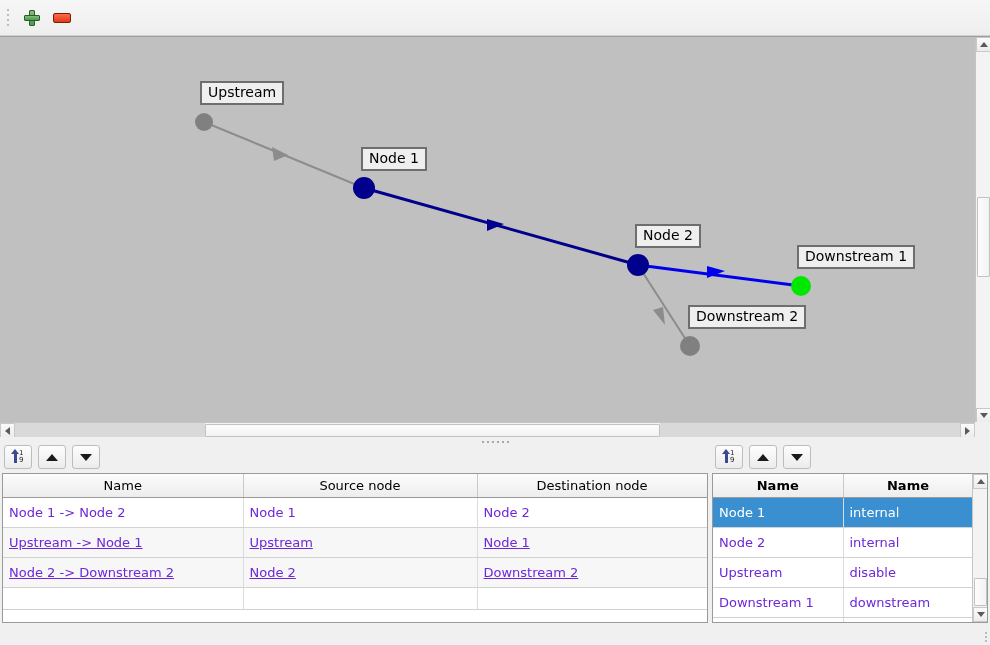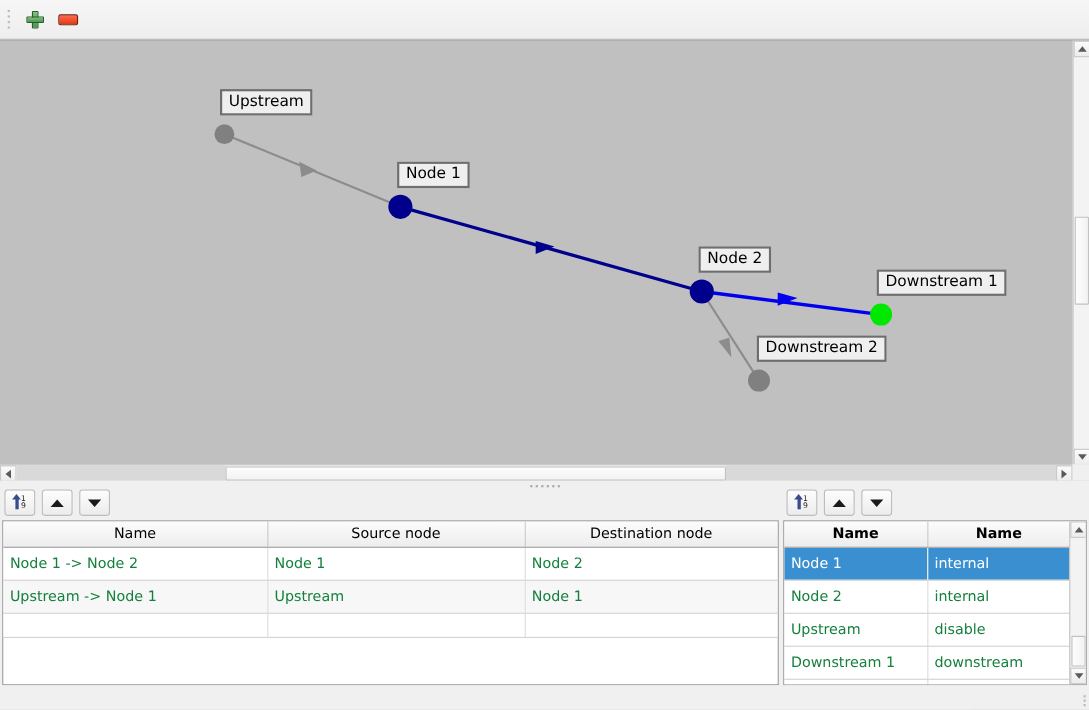--- a/index.html
+++ b/index.html
@@ -139,24 +139,24 @@
     border-right: 1px solid #c9c9c9;
     border-bottom: 1px solid #9a9a9a;
     height: 23px; font-size: 13px; font-weight: normal;
     color: #000; text-align: center; padding: 0 4px;
   }
   table.grid.bold-head th { font-weight: bold; }
   table.grid td {
     height: 30px; font-size: 13px; padding: 0 6px;
     border-right: 1px solid #dcdcdc;
     border-bottom: 1px solid #d2d2d2;
-    color: #15803d; white-space: nowrap; overflow: hidden; text-overflow: ellipsis;
+    color: #6d28d9; white-space: nowrap; overflow: hidden; text-overflow: ellipsis;
   }
   table.grid tr.odd  td { background: #ffffff; }
-  table.grid tr.even td { background: #f7f7f7; }
+  table.grid tr.even td { background: #f7f7f7; text-decoration: underline; }
   table.grid tr.sel  td { background: #3a8fd0; color: #ffffff; }
   table.grid tr.blank td { height: 22px; background: #ffffff; }
 
   .tbl-sb {
     position: absolute; right: 0; top: 0; width: 15px; height: 148px;
     background: #f3f3f3; border-left: 1px solid #c4c4c4;
   }
   .bottom-strip {
     position: absolute; left: 0; top: 623px; width: 990px; height: 22px; background: #f0f0f0;
   }
@@ -307,20 +307,25 @@
           <tr class="odd">
             <td>Node 1 -&gt; Node 2</td>
             <td>Node 1</td>
             <td>Node 2</td>
           </tr>
           <tr class="even">
             <td>Upstream -&gt; Node 1</td>
             <td>Upstream</td>
             <td>Node 1</td>
           </tr>
+          <tr class="even">
+            <td>Node 2 -&gt; Downstream 2</td>
+            <td>Node 2</td>
+            <td>Downstream 2</td>
+          </tr>
           <tr class="blank">
             <td></td>
               <td></td>
               <td></td>
           </tr>
         </tbody>
       </table>
     </div>
   </div>
 

